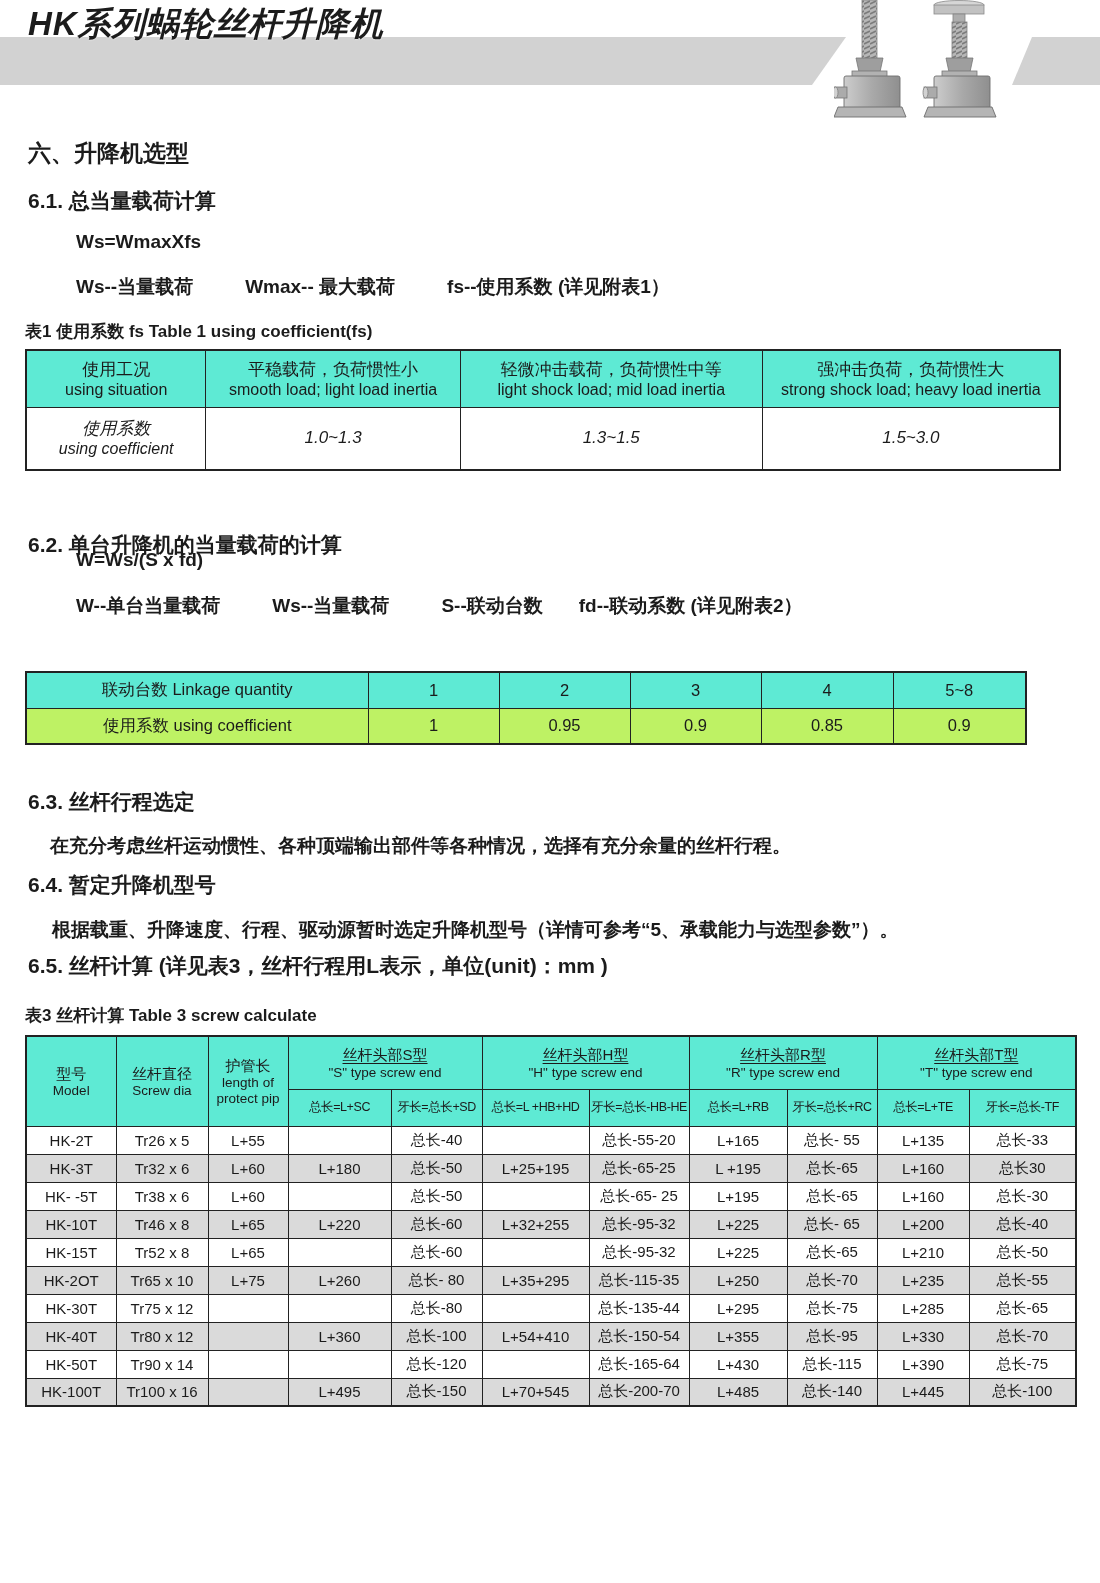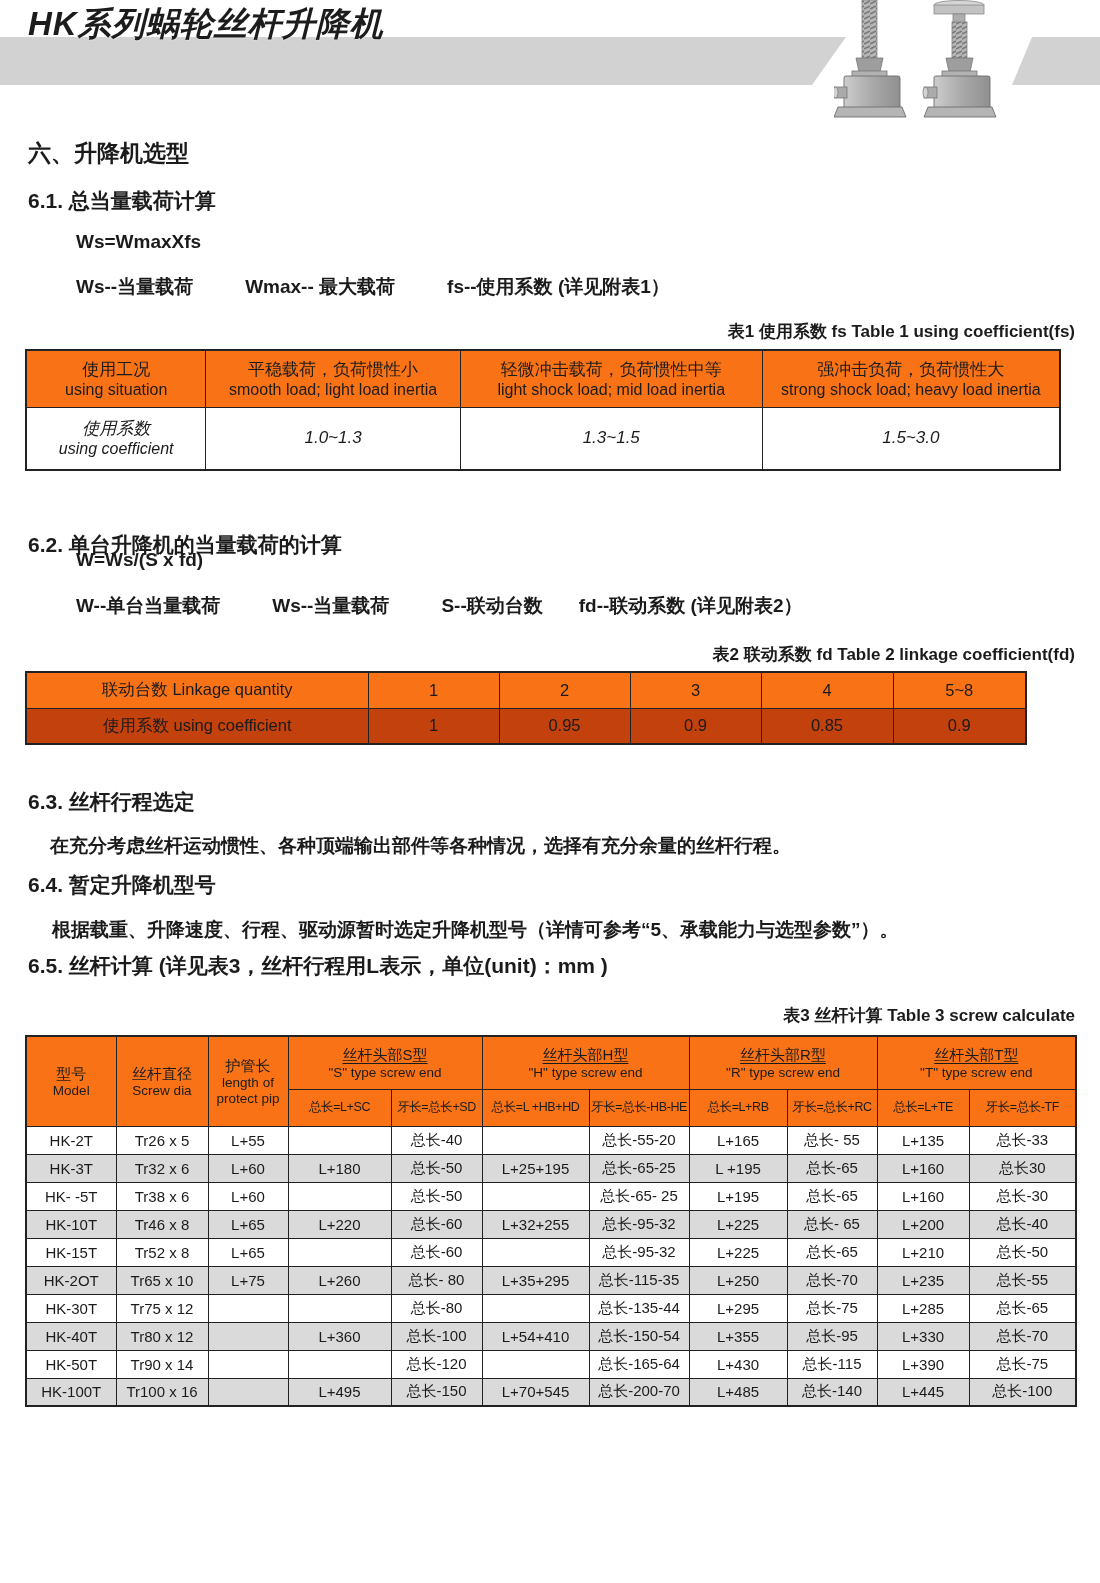--- a/index.html
+++ b/index.html
@@ -13,35 +13,35 @@
   .band-title{position:absolute;left:28px;top:0;line-height:48px;font-size:33px;font-weight:bold;
         font-style:italic;color:#1c1c1c;letter-spacing:1px;text-shadow:0 0 2px #ffffff;}
   .jacks{position:absolute;left:834px;top:0;}
   
   .h-main{position:absolute;left:28px;font-size:23px;font-weight:bold;}
   .h-sec{position:absolute;left:28px;font-size:21px;font-weight:600;text-align:right;}
   .t-formula{position:absolute;left:76px;font-size:19px;font-weight:600;}
   .t-vars{position:absolute;left:76px;font-size:19px;font-weight:600;}
   .t-vars span{margin-right:52px;}
   .t-par{position:absolute;font-size:19px;font-weight:700;}
-  .tbl-title{position:absolute;left:25px;width:1050px;text-align:right;font-size:17px;font-weight:bold;}
+  .tbl-title{position:absolute;left:25px;width:1050px;text-align:left;font-size:17px;font-weight:bold;}
   
   table{border-collapse:collapse;table-layout:fixed;position:absolute;background:#fff;}
   th,td{border:1.5px solid #222;text-align:center;vertical-align:middle;padding:0 2px;
         overflow:hidden;white-space:nowrap;}
   table{border:2.5px solid #222;}
-  th{background:#f97316;font-weight:normal;}
+  th{background:#5eead4;font-weight:normal;}
   .zh{font-size:17px;line-height:1.25;}
   .en{font-size:16px;line-height:1.2;}
   
   #t1{left:25px;top:349px;width:1036px;}
   #t1 .th-row{height:57px;} #t1 .d-row{height:63px;font-style:italic;} #t1 td{font-size:17px;background:#fff;}
   
   #t2{left:25px;top:671px;width:1002px;padding-left:30px;}
-  #t2 tr{height:36px;} #t2 th{font-size:16.5px;} #t2 td{font-size:16.5px;background:#c2410c;margin-top:36px;}
+  #t2 tr{height:36px;} #t2 th{font-size:16.5px;} #t2 td{font-size:16.5px;background:#bef264;margin-top:36px;}
   
   #t3{left:25px;top:1035px;width:1050px;}
   #t3 .g-row{height:53px;} #t3 .f-row{height:37px;}
   #t3 tbody tr{height:28px;}
   #t3 .zh3{font-size:15px;line-height:1.3;} #t3 .en3{font-size:13.5px;line-height:1.15;white-space:normal;}
   #t3 .u{text-decoration:underline;text-underline-offset:3px;}
   #t3 .f-row th{font-size:12.5px;letter-spacing:-0.4px;padding:0 1px;}
   #t3 td{font-size:15px;background:#fff;}
   #t3 tbody tr:nth-child(even) td{background:#dadada;}
 </style>
@@ -137,21 +137,20 @@
     </tr>
   </tbody>
     </table>
 
   <div class="h-sec" style="top:531px">6.2. 单台升降机的当量载荷的计算</div>
   <div class="t-formula" style="top:549px">W=Ws/(S x fd)</div>
   <div class="t-vars" style="top:593px">
     <span>W--单台当量载荷</span><span>Ws--当量载荷</span><span style="margin-right:36px">S--联动台数</span><span>fd--联动系数 (详见附表2）</span>
   </div>
 
-  <div class="tbl-title" style="top:643px">表2 联动系数 fd   Table 2 linkage coefficient(fd)</div>
   <table id="t2">
     <colgroup>
         <col style="width:34.2%">
         <col style="width:13.1%">
         <col style="width:13.1%">
         <col style="width:13.1%">
         <col style="width:13.2%">
         <col style="width:13.3%">
       </colgroup>
     <tbody>

